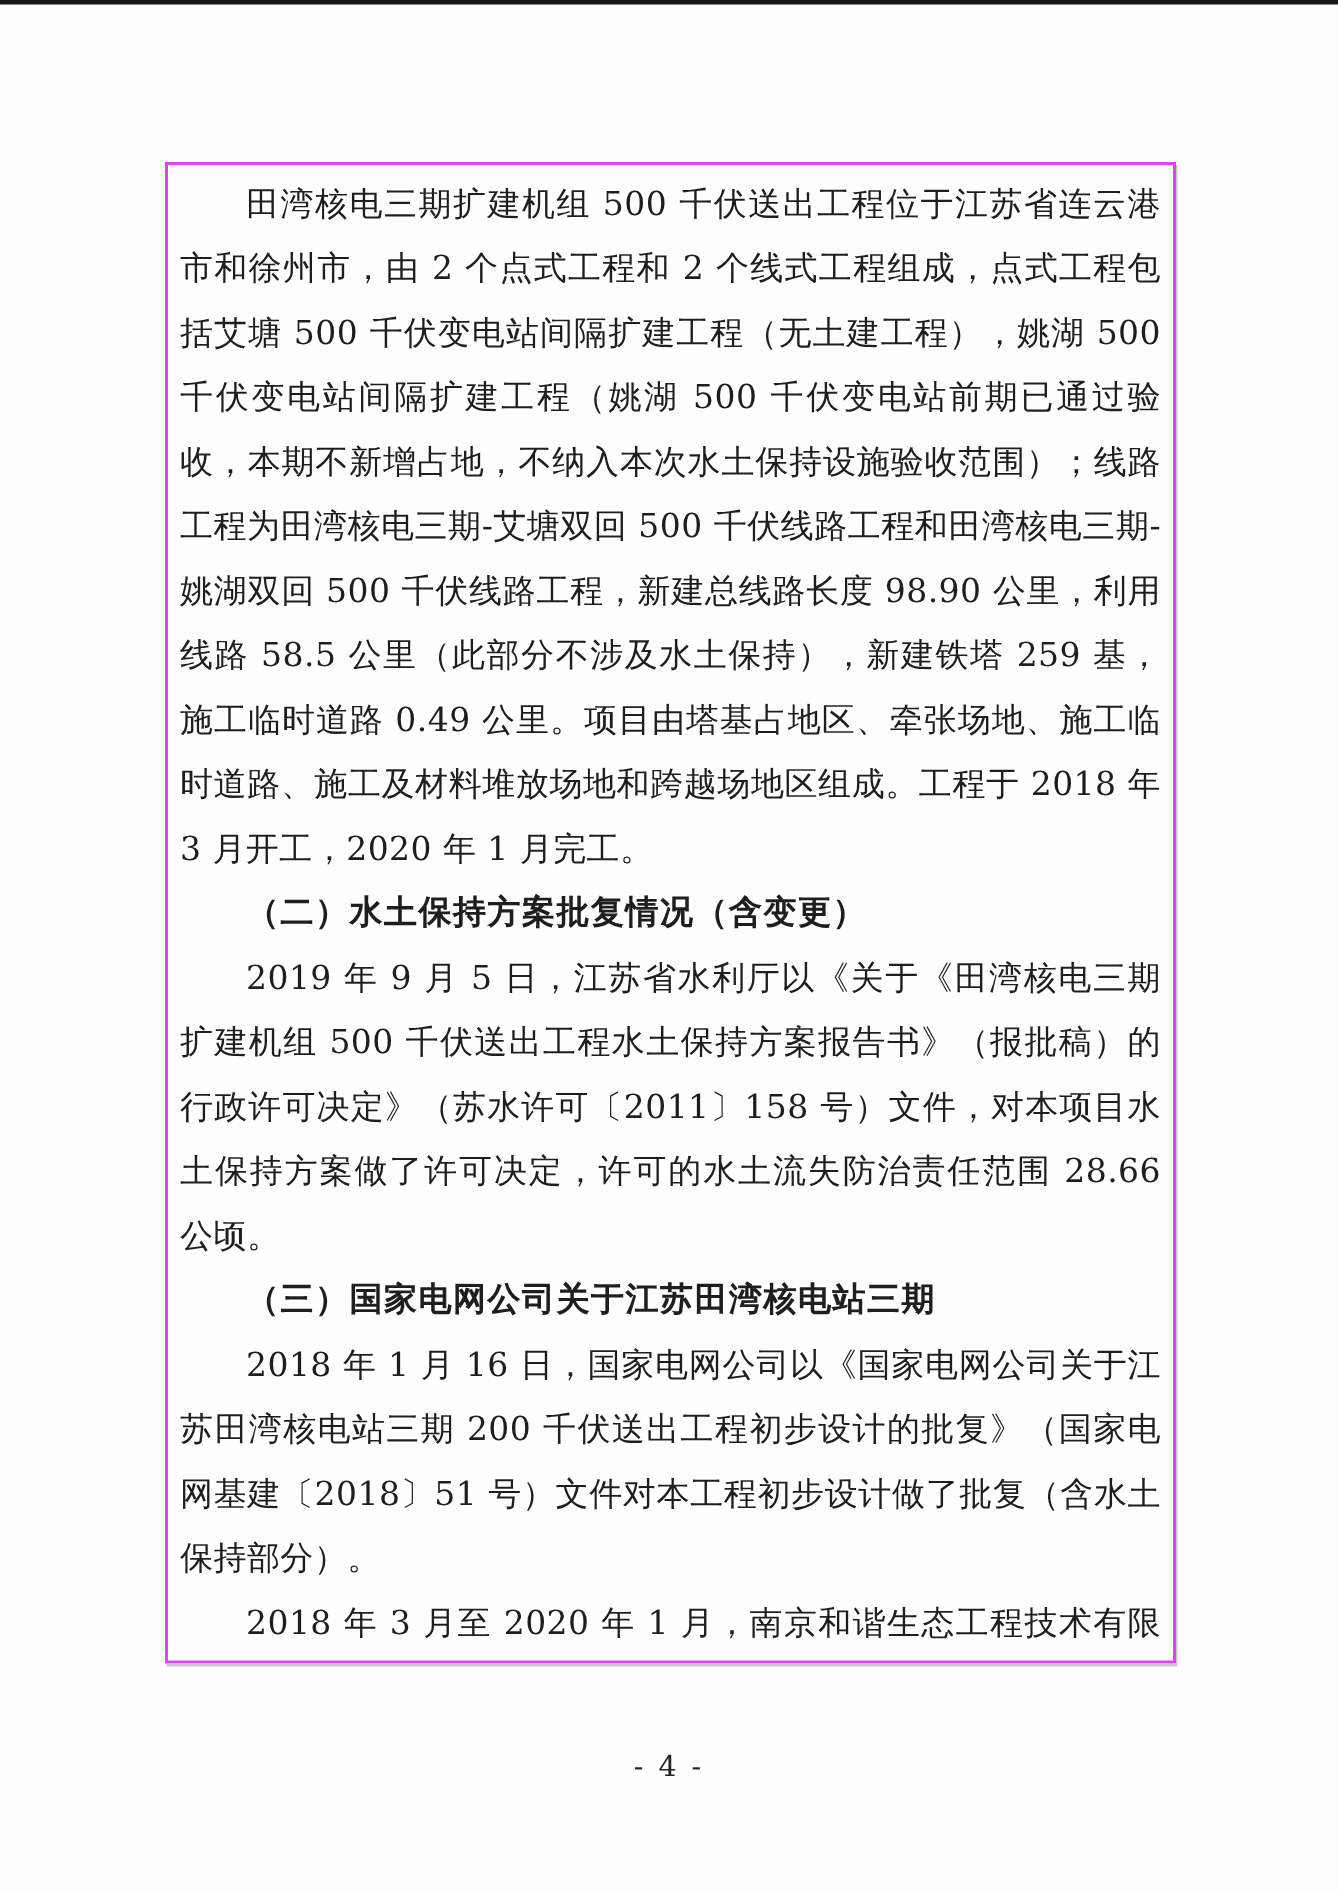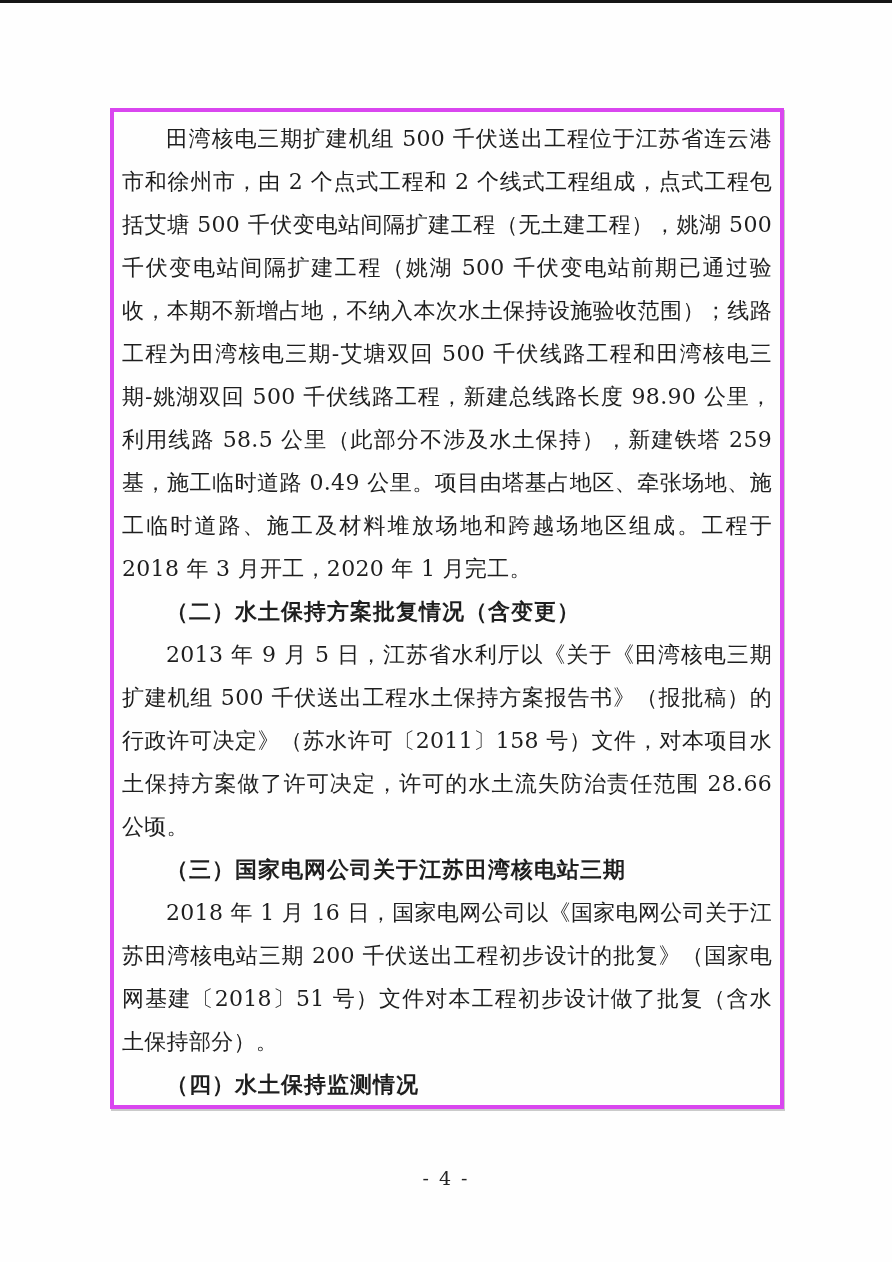--- a/index.html
+++ b/index.html
@@ -18,39 +18,39 @@
     left: 0; top: 0;
     width: 892px; height: 3px;
     background: #161616;
   }
   .content-box {
     position: absolute;
     left: 110px;
     top: 108px;
     width: 674px;
     height: 1001px;
-    border: 4px solid #d946ef;
+    border: 2px solid #d946ef;
     padding: 5px 8px 0 8px;
     overflow: hidden;
     background: transparent;
     box-shadow: 1px 2px 0 rgba(140,140,140,0.45);
   }
   .para {
     font-size: 22px;
     line-height: 43px;
     text-align: justify;
     text-justify: inter-ideograph;
     text-indent: 2em;
     letter-spacing: 0.3px;
     word-break: normal;
     color: #1e1e1e;
   }
   .para.heading {
     font-weight: 700;
-    font-family: Liberation Serif, serif;
+    font-family: Liberation Mono, monospace;
     letter-spacing: 1px;
   }
   .page-number {
     position: absolute;
     left: 0;
     top: 1167px;
     width: 892px;
     text-align: center;
     font-size: 19px;
     letter-spacing: 2px;
@@ -61,22 +61,21 @@
 </head>
 <body>
 
 <div class="page">
 
   <div class="scan-top-edge"></div>
 
   <div class="content-box">
     <p class="para body">田湾核电三期扩建机组 500 千伏送出工程位于江苏省连云港市和徐州市，由 2 个点式工程和 2 个线式工程组成，点式工程包括艾塘 500 千伏变电站间隔扩建工程（无土建工程），姚湖 500 千伏变电站间隔扩建工程（姚湖 500 千伏变电站前期已通过验收，本期不新增占地，不纳入本次水土保持设施验收范围）；线路工程为田湾核电三期-艾塘双回 500 千伏线路工程和田湾核电三期-姚湖双回 500 千伏线路工程，新建总线路长度 98.90 公里，利用线路 58.5 公里（此部分不涉及水土保持），新建铁塔 259 基，施工临时道路 0.49 公里。项目由塔基占地区、牵张场地、施工临时道路、施工及材料堆放场地和跨越场地区组成。工程于 2018 年 3 月开工，2020 年 1 月完工。</p>
     <p class="para heading">（二）水土保持方案批复情况（含变更）</p>
-    <p class="para body">2013 年 9 月 5 日，江苏省水利厅以《关于《田湾核电三期扩建机组 500 千伏送出工程水土保持方案报告书》（报批稿）的行政许可决定》（苏水许可〔2011〕158 号）文件，对本项目水土保持方案做了许可决定，许可的水土流失防治责任范围 28.66 公顷。</p>
+    <p class="para body">2019 年 9 月 5 日，江苏省水利厅以《关于《田湾核电三期扩建机组 500 千伏送出工程水土保持方案报告书》（报批稿）的行政许可决定》（苏水许可〔2011〕158 号）文件，对本项目水土保持方案做了许可决定，许可的水土流失防治责任范围 28.66 公顷。</p>
     <p class="para heading">（三）国家电网公司关于江苏田湾核电站三期</p>
     <p class="para body">2018 年 1 月 16 日，国家电网公司以《国家电网公司关于江苏田湾核电站三期 200 千伏送出工程初步设计的批复》（国家电网基建〔2018〕51 号）文件对本工程初步设计做了批复（含水土保持部分）。</p>
-    <p class="para heading">（四）水土保持监测情况</p>
     <p class="para body">2018 年 3 月至 2020 年 1 月，南京和谐生态工程技术有限公司开展了监测工作，监测期间采取了遥感监测、地面观测和调查等方</p>
   </div>
 
   <div class="page-number">- 4 -</div>
 
 </div>
 
 </body></html>

